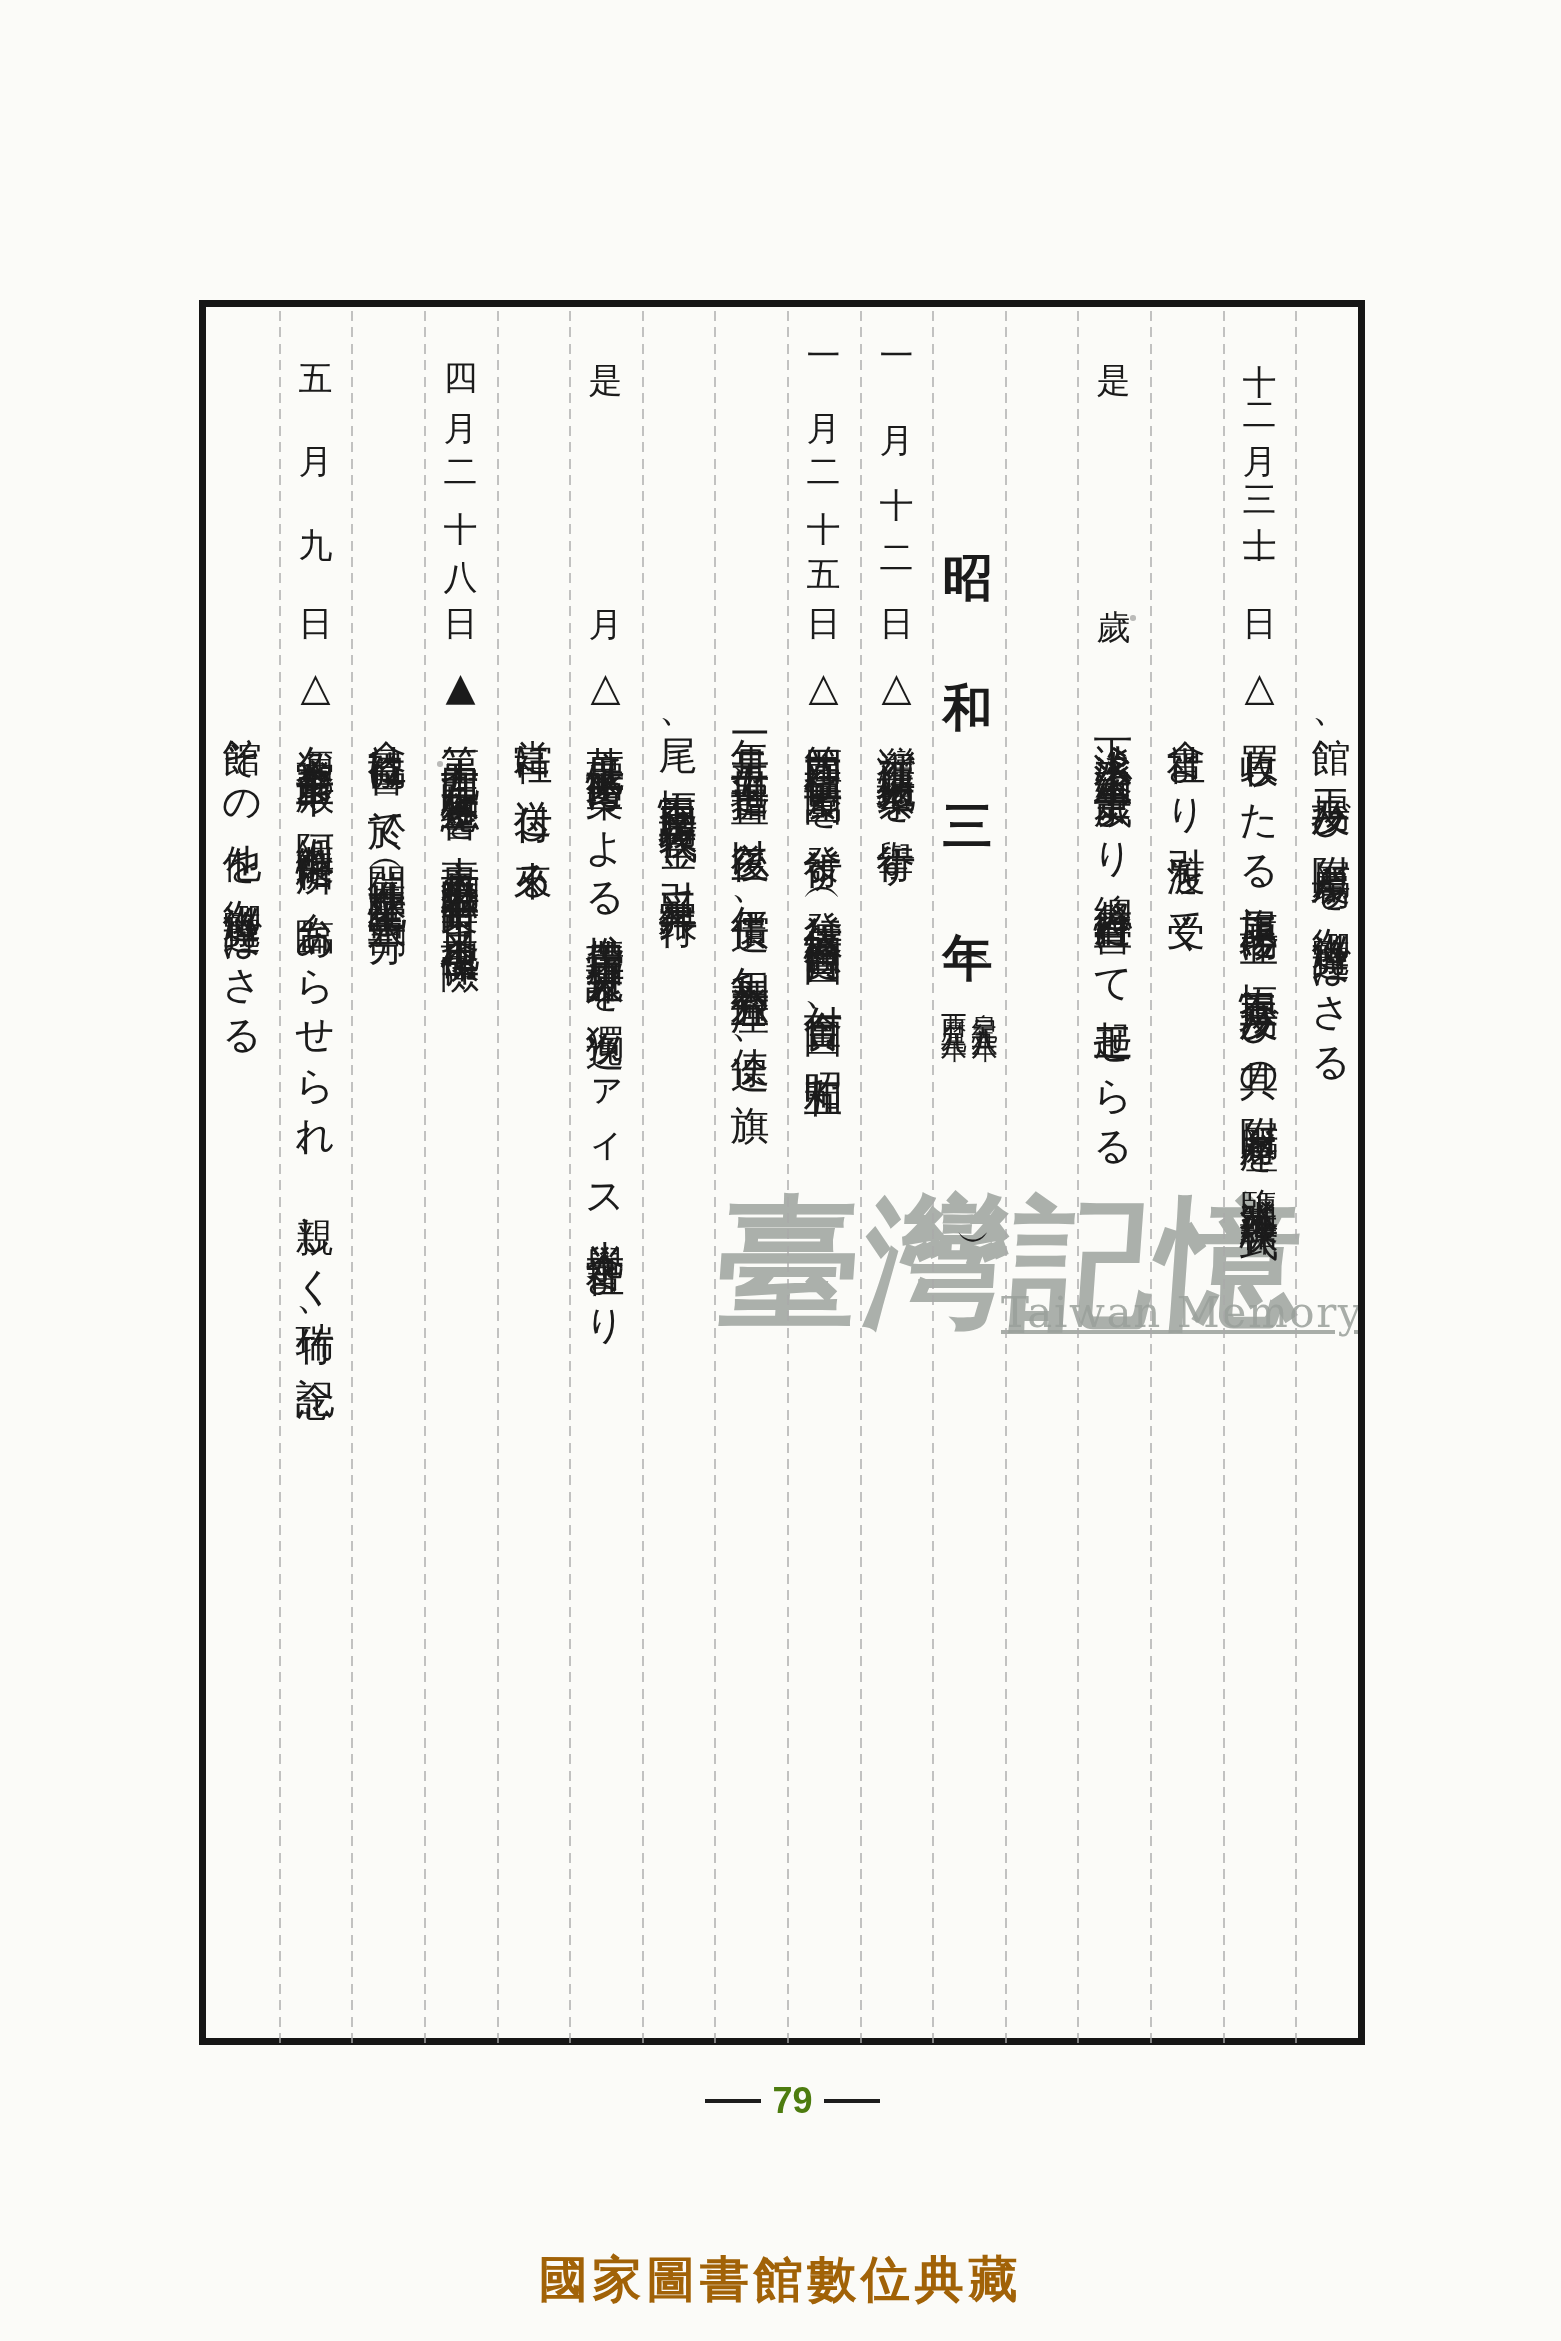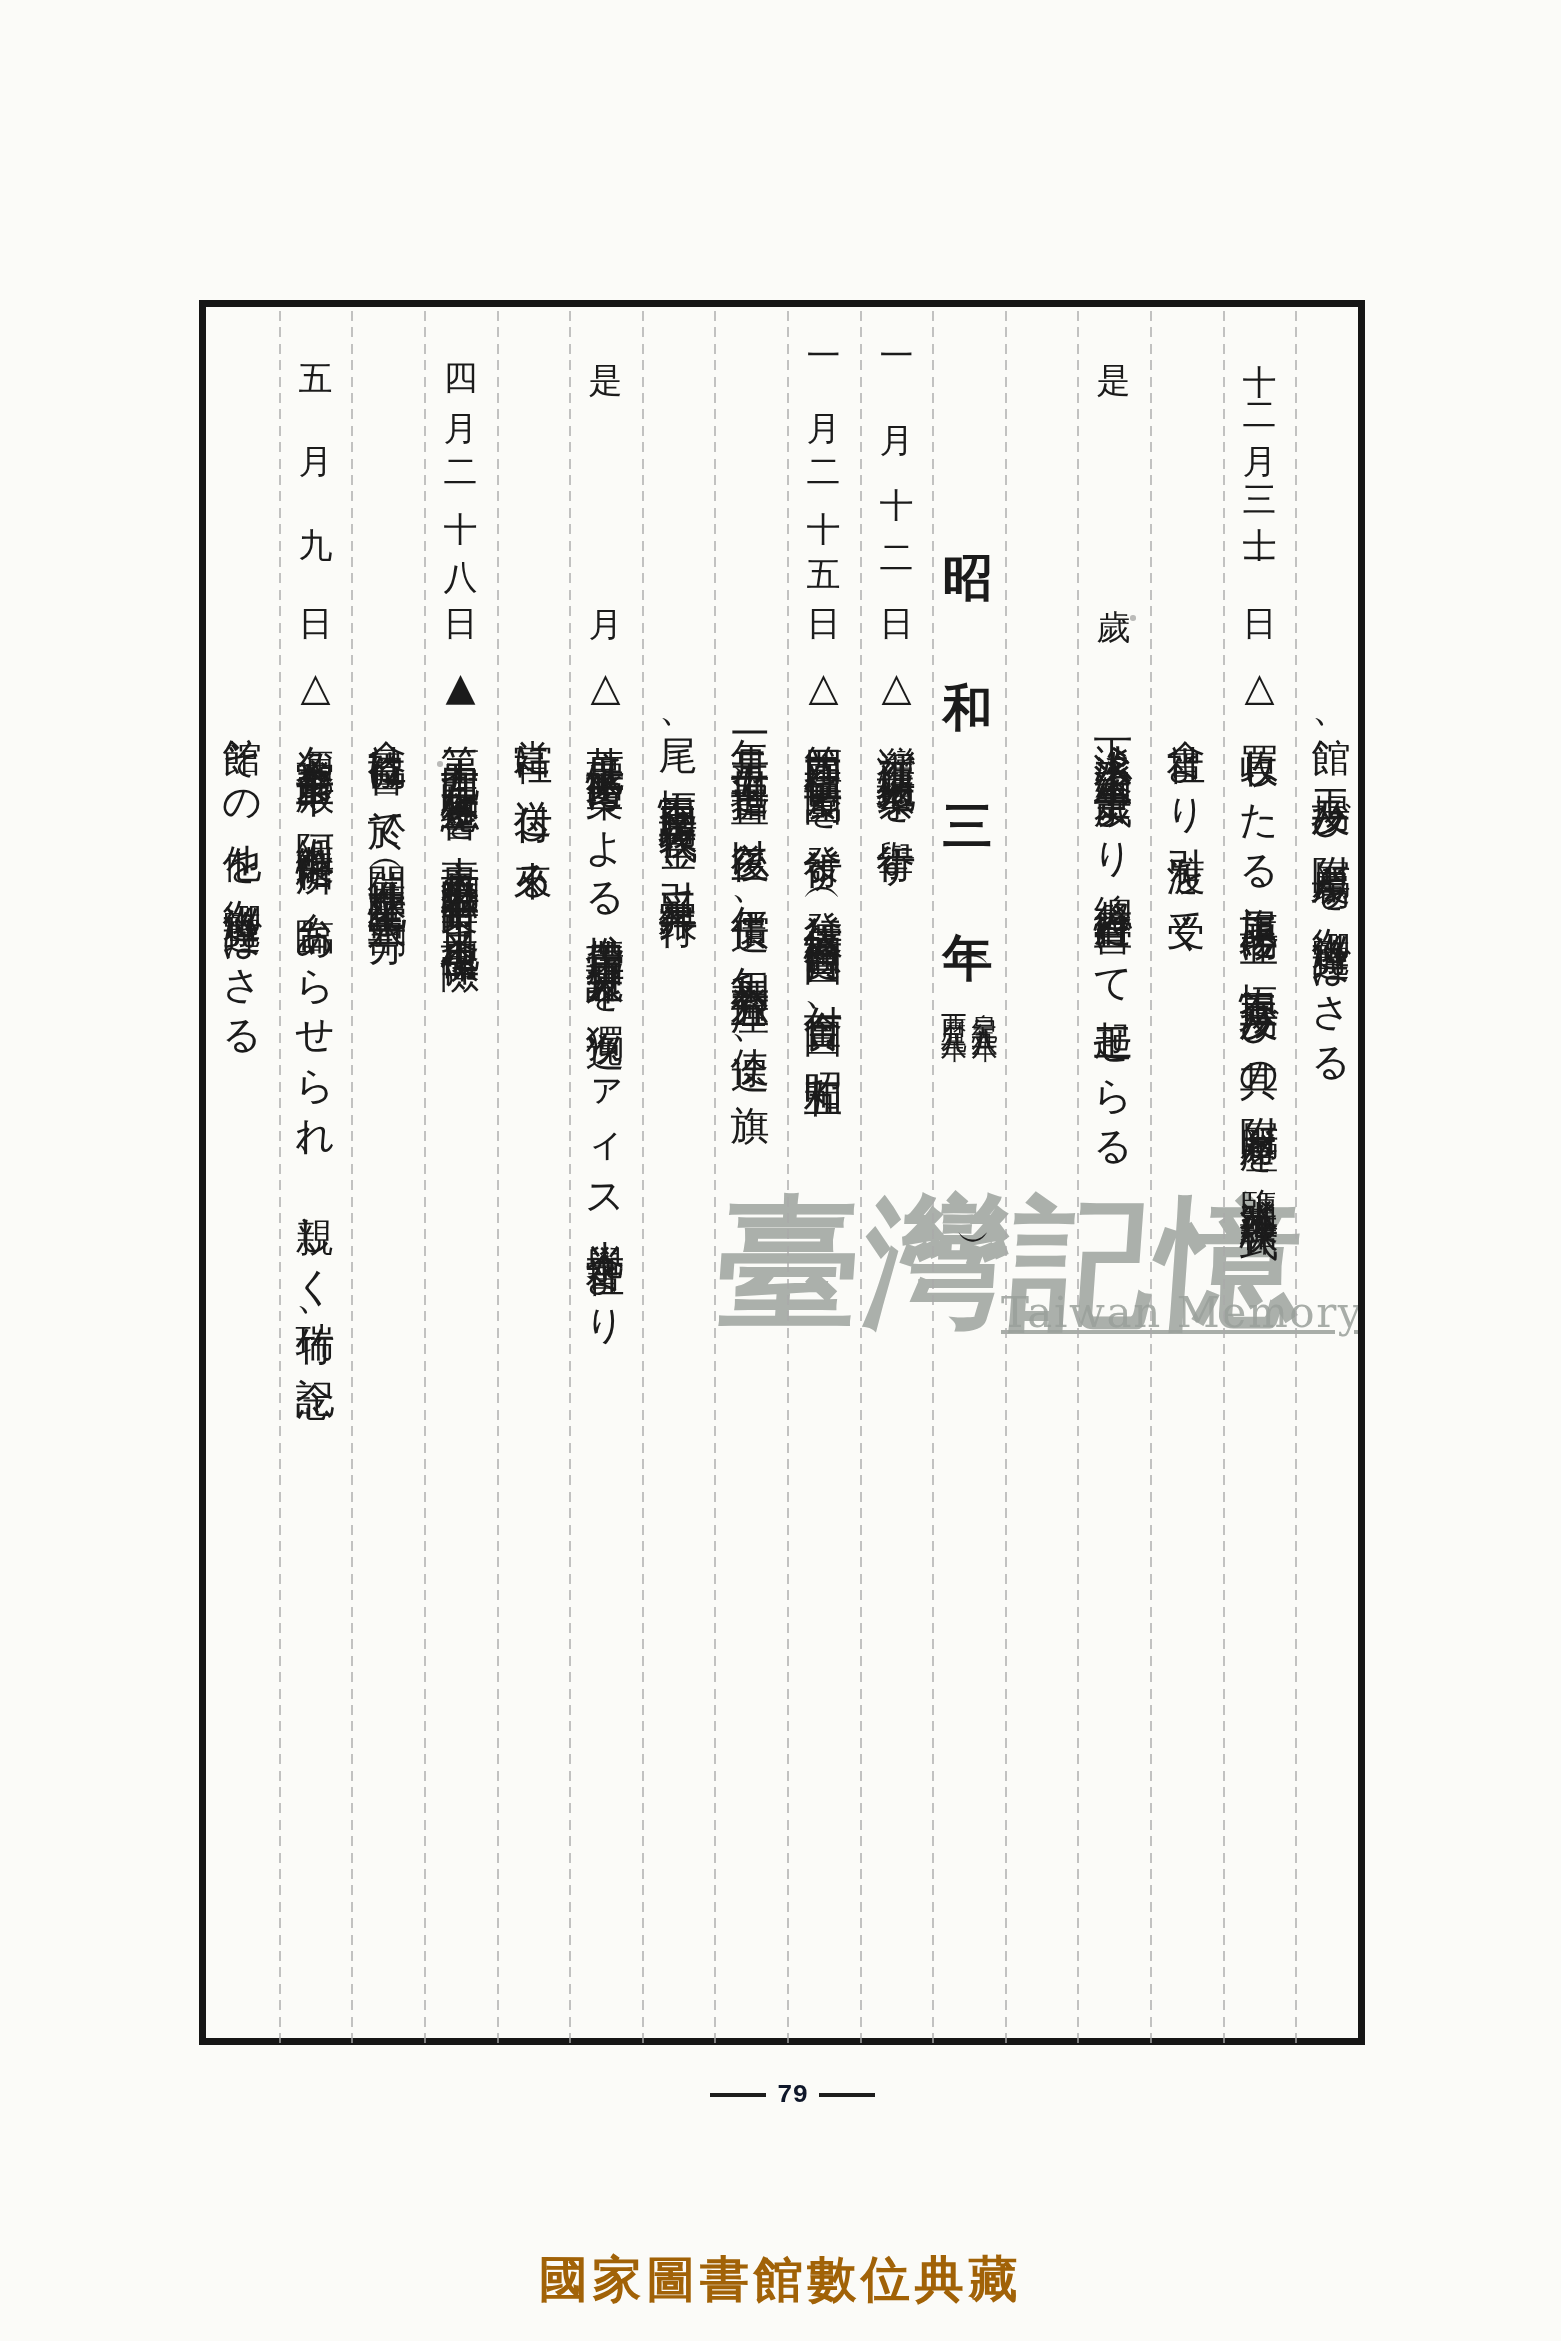--- a/index.html
+++ b/index.html
@@ -57,21 +57,21 @@
     font-family:"DejaVu Serif", serif;
     text-decoration:underline;
   }
   .content{position:relative;z-index:2;}
   
   .pagenum{
     position:absolute;left:701px;top:2080px;width:183px;
     display:flex;align-items:center;justify-content:center;gap:11px;z-index:2;
   }
   .pagenum .dash{width:56px;height:3.9px;background:#1d1d1d;}
-  .pagenum .num{font-size:26px;font-weight:bold;color:#0f172a;font-family:Liberation Mono, monospace;}
+  .pagenum .num{font-size:36px;font-weight:bold;color:#4d7c0f;font-family:Liberation Sans, sans-serif;}
   
   .footer{
     position:absolute;left:50%;transform:translateX(-50%);top:2247px;
     font-size:49px;font-weight:bold;letter-spacing:4.7px;color:#a16207;
     font-family:"DejaVu Sans", sans-serif;white-space:nowrap;z-index:2;
   }
   .speck{position:absolute;width:5.5px;height:5.5px;border-radius:50%;background:#6d6d6d;opacity:.45;z-index:1;}
 </style>
 </head>
 <body>

